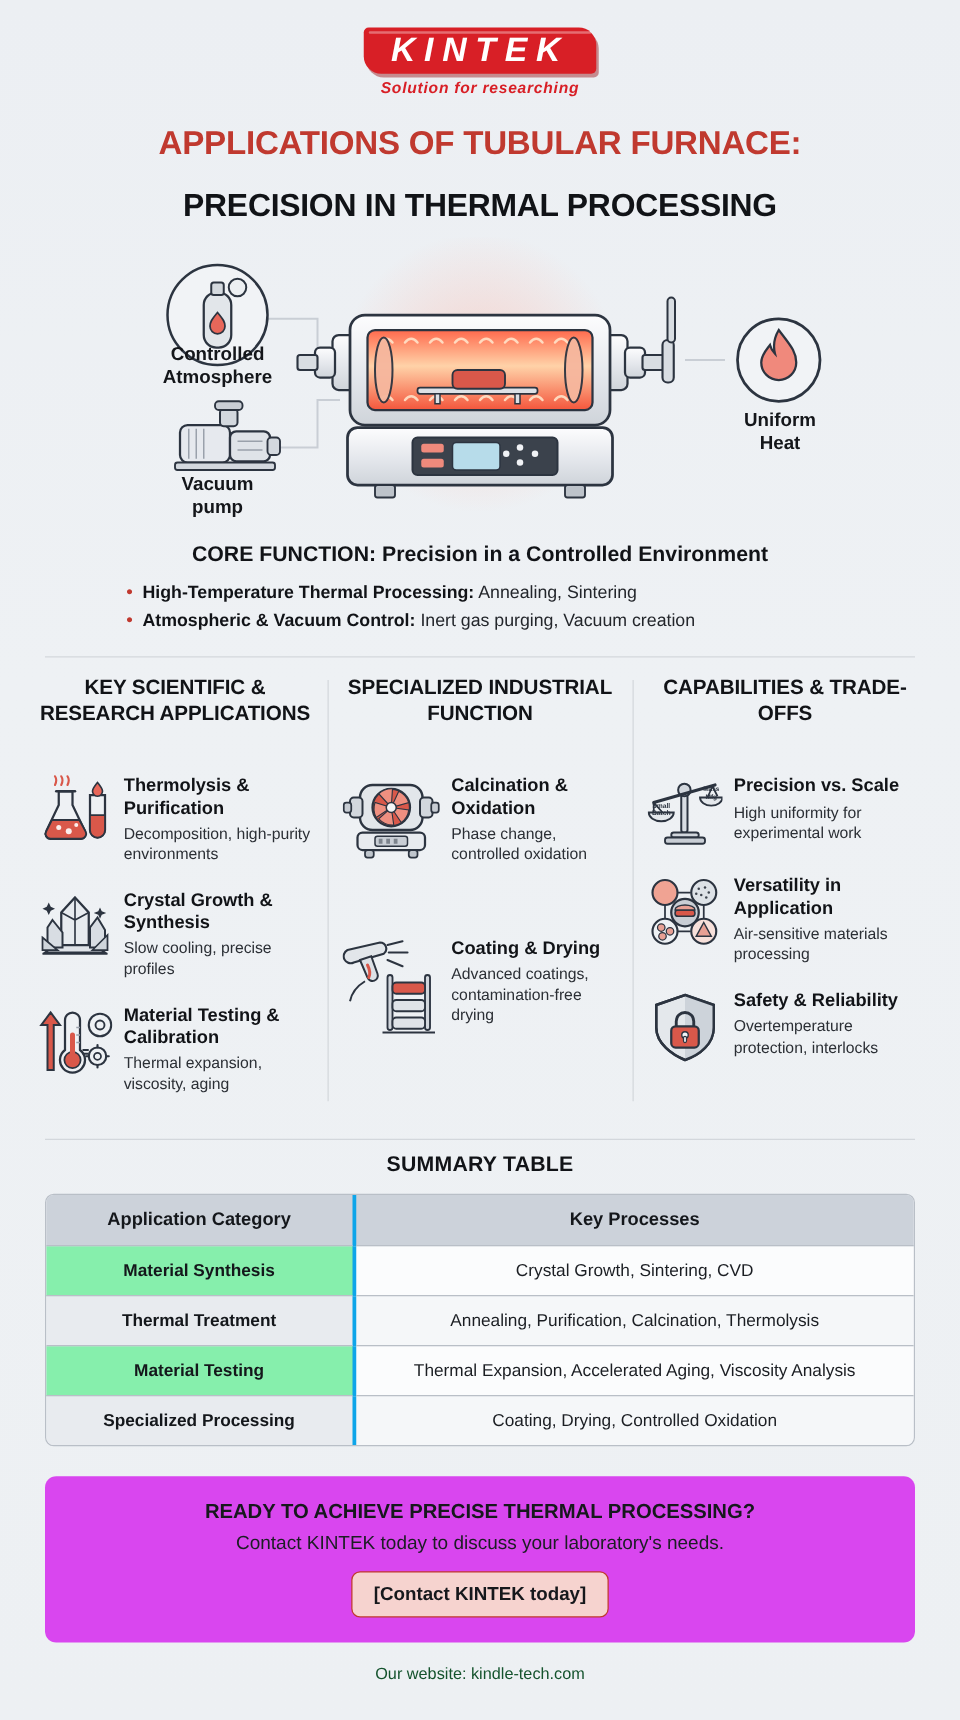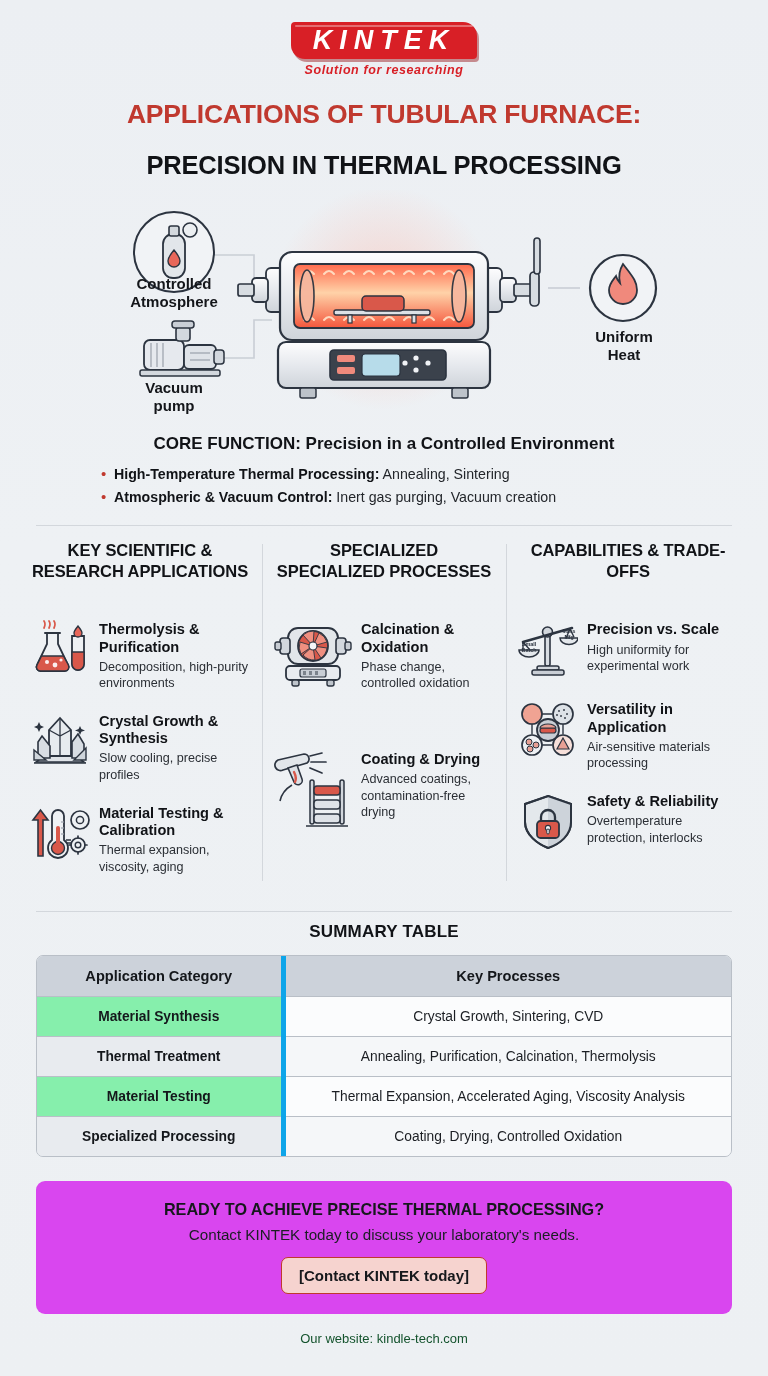--- a/index.html
+++ b/index.html
@@ -100,21 +100,21 @@
   .col2 .item { margin-bottom: 58px; }
   .col2 .item-ic { width: 78px; height: 70px; }
 
   
   .sum-h {
     margin-top: 10px; text-align: center;
     font-size: 17px; font-weight: 800; color: #111317; letter-spacing: .2px;
   }
   .tbl-wrap { margin: 13px 36px 0 36px; border: 1px solid #b9bfc7; border-radius: 7px; overflow: hidden; }
   table { width: 100%; border-collapse: collapse; }
-  th, td { border-right: 5px solid #0ea5e9; border-bottom: 1px solid #b9bfc7; }
+  th, td { border-right: 3px solid #0ea5e9; border-bottom: 1px solid #b9bfc7; }
   th:last-child, td:last-child { border-right: none; }
   tr:last-child td { border-bottom: none; }
   thead th { background: #ccd2da; font-size: 14.6px; font-weight: 800; color: #14171b; padding: 12px 6px; }
   thead th.c1 { width: 246px; }
   tbody td { font-size: 13.8px; padding: 12px 8px; text-align: center; color: #1b1e23; }
   tbody td.c1 { font-weight: 800; background: #86efac; color: #14171b; }
   tbody td.c2 { background: #fbfcfd; }
   tbody tr:nth-child(even) td.c1 { background: #e8ebef; }
   tbody tr:nth-child(even) td.c2 { background: #f5f7f9; }
 
@@ -380,21 +380,21 @@
         <div class="item-tx">
           <div class="item-t">Material Testing &amp; Calibration</div>
           <div class="item-d">Thermal expansion, viscosity, aging</div>
         </div>
       </div>
 
     </div>
   </div>
 
   <div class="col col2">
-    <div class="col-h">SPECIALIZED SPECIALIZED PROCESSES</div>
+    <div class="col-h">SPECIALIZED INDUSTRIAL FUNCTION</div>
     <div class="items">
 
       <div class="item">
         <div class="item-ic">
           <svg width="78" height="70" viewBox="0 0 78 70">
             <rect x="14" y="8" width="50" height="36" rx="10" fill="#e2e6ea" stroke="#2c3440" stroke-width="1.9"></rect>
             <rect x="6" y="18" width="10" height="16" rx="3" fill="#d2d7dd" stroke="#2c3440" stroke-width="1.6"></rect>
             <rect x="62" y="18" width="10" height="16" rx="3" fill="#d2d7dd" stroke="#2c3440" stroke-width="1.6"></rect>
             <rect x="1" y="22" width="6" height="8" rx="2" fill="#c7ccd3" stroke="#2c3440" stroke-width="1.4"></rect>
             <rect x="71" y="22" width="6" height="8" rx="2" fill="#c7ccd3" stroke="#2c3440" stroke-width="1.4"></rect>

